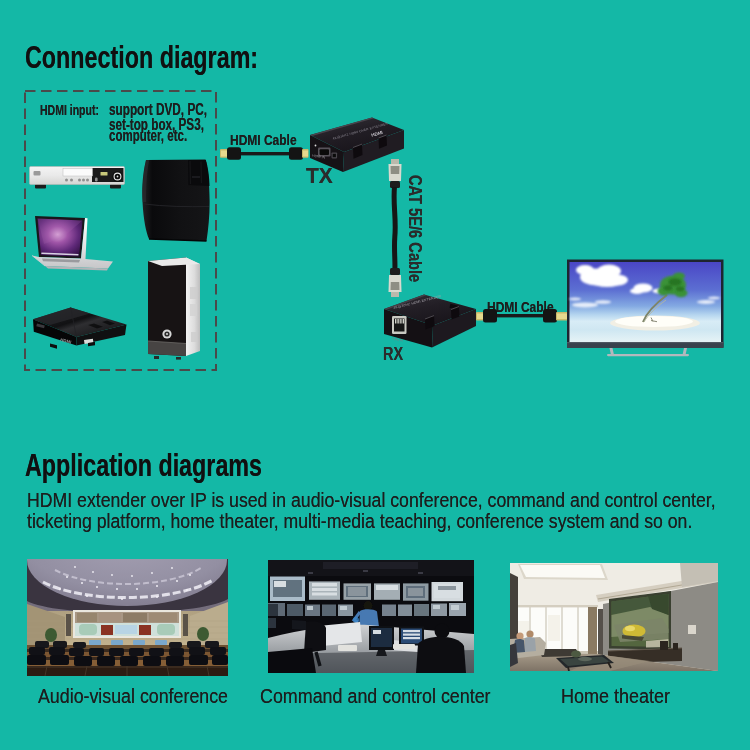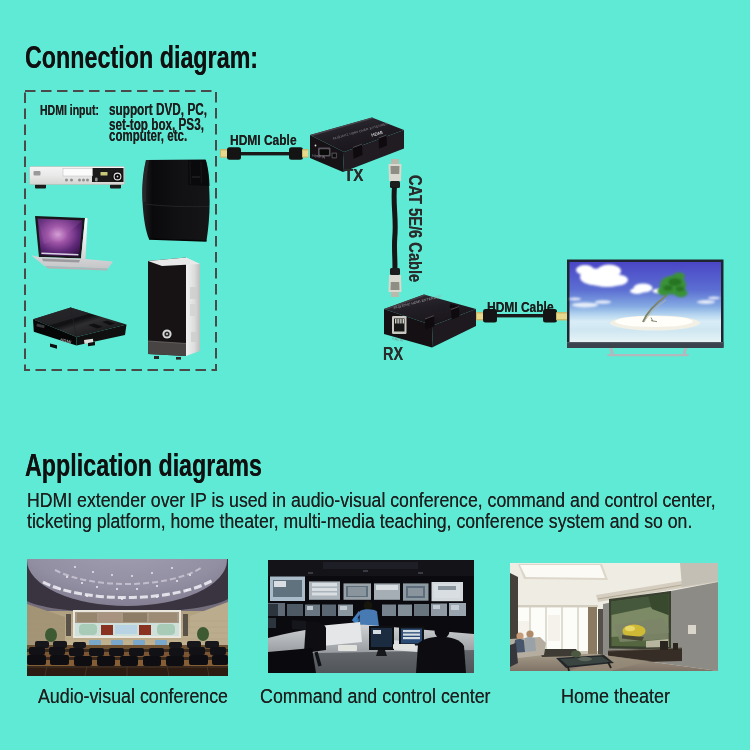--- a/index.html
+++ b/index.html
@@ -1,16 +1,16 @@
 <!DOCTYPE html>
 <html><head>
 <meta charset="utf-8">
 <style>
   html,body{margin:0;padding:0;background:#fff;}
-  #page{position:relative;width:750px;height:750px;background:#5eead4;overflow:hidden;
+  #page{position:relative;width:750px;height:750px;background:#14b8a6;overflow:hidden;
         font-family:"Liberation Sans",sans-serif;color:#1a1a1a;}
   .abs{position:absolute;}
   .t{position:absolute;white-space:nowrap;transform-origin:0 0;color:#1d1d1d;text-shadow:0 0 0.55px rgba(30,30,30,0.8);}
 </style>
 </head>
 <body>
 <div id="page">
 
   <div class="t" style="left:25px;top:41.9px;font-size:31px;font-weight:bold;line-height:31px;transform:scaleX(0.752);color:#101010;">Connection diagram:</div>
 
@@ -167,21 +167,21 @@
     <rect x="10" y="33.5" width="12.5" height="9" rx="1.2" fill="#57535a"></rect>
     <rect x="11.6" y="35.3" width="9.4" height="5.6" rx="1" fill="#0a0a0a"></rect>
     <rect x="23.5" y="38.4" width="5.6" height="6" rx="0.8" fill="#4a464c"></rect>
     <rect x="24.7" y="39.8" width="3.2" height="3.4" fill="#0a0a0a"></rect>
     <path d="M45,33.5 l9,-3.4 l0.5,11 l-9,3.6 Z" fill="#0e0a0e"></path>
     <path d="M45,33.5 l9,-3.4" stroke="#4e4a50" stroke-width="1"></path>
     <path d="M70.5,24 l8,-3 l0.5,10.5 l-8,3.2 Z" fill="#0e0a0e"></path>
     <path d="M70.5,24 l8,-3" stroke="#4e4a50" stroke-width="1"></path>
     <text x="4" y="42.5" font-family="Liberation Sans, sans-serif" font-size="3.4" fill="#9a969c" transform="rotate(10 4 42.5)">HDMI IN</text>
   </svg></div>
-  <div class="t" style="left:305.5px;top:166px;font-size:16px;line-height:19px;font-weight:bold;transform:scaleX(0.95);color:#2b2b2b;margin-left:38px;">TX</div>
+  <div class="t" style="left:305.5px;top:166px;font-size:22px;line-height:19px;font-weight:bold;transform:scaleX(0.95);color:#2b2b2b;">TX</div>
 
   <div class="abs" id="cat" style="left:385px;top:159px;"><svg width="20" height="140" viewBox="0 0 20 140">
 
     <rect x="6" y="0" width="8" height="6" fill="#b9b9ac"></rect>
     <path d="M3.5,5 L16.5,5 L16,22 L4,22 Z" fill="#d9d9cf"></path>
     <path d="M5.5,7 L14.5,7 L14.2,15 L5.8,15 Z" fill="#8e8e84"></path>
     <rect x="5" y="22" width="10" height="7" rx="1.5" fill="#1d1d1d"></rect>
 
     <path d="M9.5,28 C7.8,45 11.5,60 9.8,78 C8.8,92 10.5,102 9.8,112" stroke="#161616" stroke-width="5" fill="none"></path>
 

